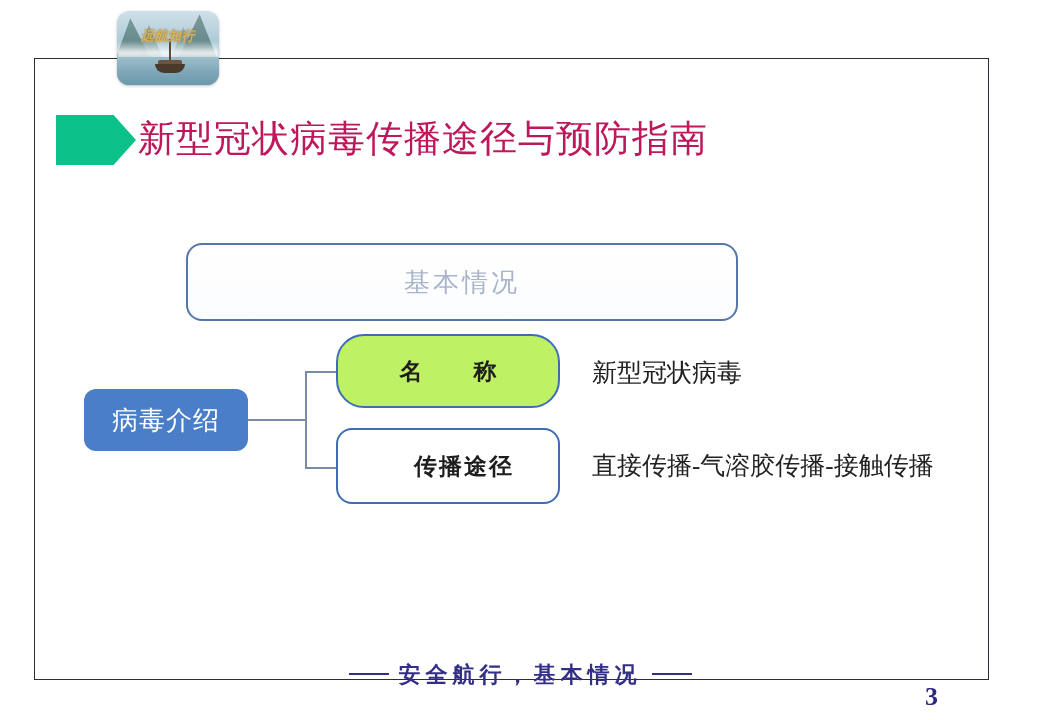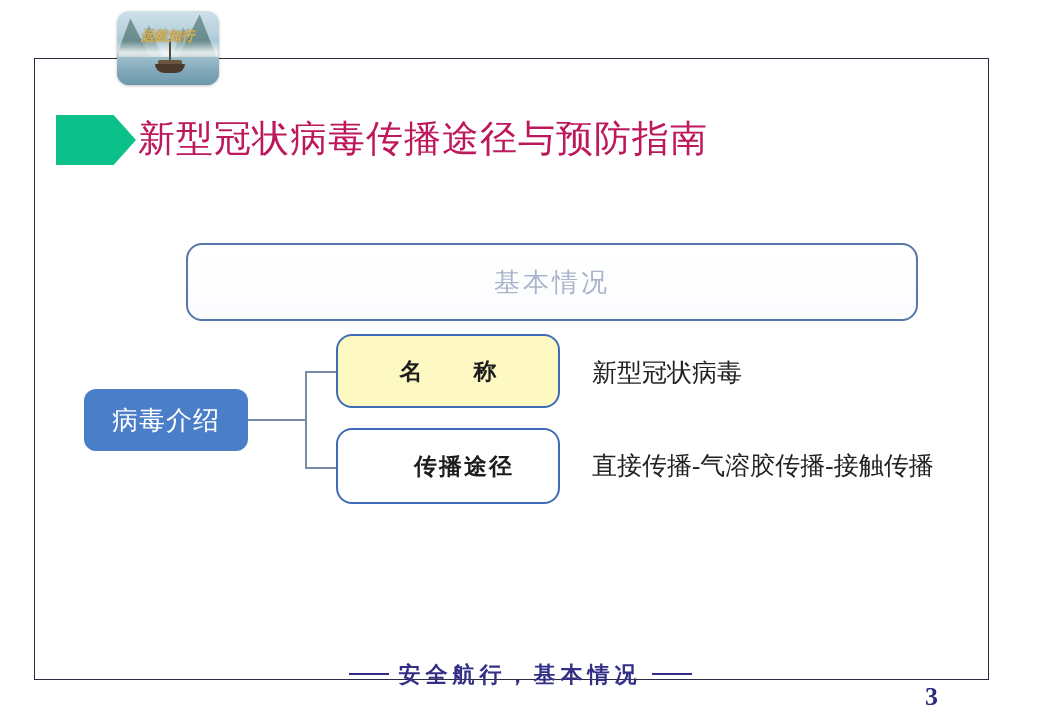--- a/index.html
+++ b/index.html
@@ -112,21 +112,21 @@
   .node {
     position: absolute;
     box-sizing: border-box;
     display: flex;
     align-items: center;
     justify-content: center;
     text-align: center;
   }
 
   #node-overview {
-    left: 186px; top: 243px; width: 732px; height: 78px;
+    left: 186px; top: 243px; width: 552px; height: 78px;
     border: 2.4px solid #5575ab;
     border-radius: 16px;
     background: linear-gradient(180deg,#ffffff 0%, #fbfcfe 100%);
   }
   #node-overview .node-label {
     font-size: 26px;
     color: #a9b4cb;
     letter-spacing: 3px;
     font-family: "Liberation Serif", "DejaVu Serif", serif;
   }
@@ -139,22 +139,22 @@
   #node-virus-intro .node-label {
     font-size: 26px;
     color: #ffffff;
     letter-spacing: 1px;
     font-family: "Liberation Serif", "DejaVu Serif", serif;
   }
 
   #node-name {
     left: 336px; top: 334px; width: 224px; height: 74px;
     border: 2.6px solid #3f6cb5;
-    border-radius: 16px;
-    background: #fef9c3;
+    border-radius: 28px;
+    background: #bef264;
   }
   #node-name .node-label {
     font-size: 23px;
     color: #1d1d1d;
     font-weight: 700;
     letter-spacing: 14px;
     text-indent: 14px;
     font-family: "Liberation Serif", "DejaVu Serif", serif;
   }
 

